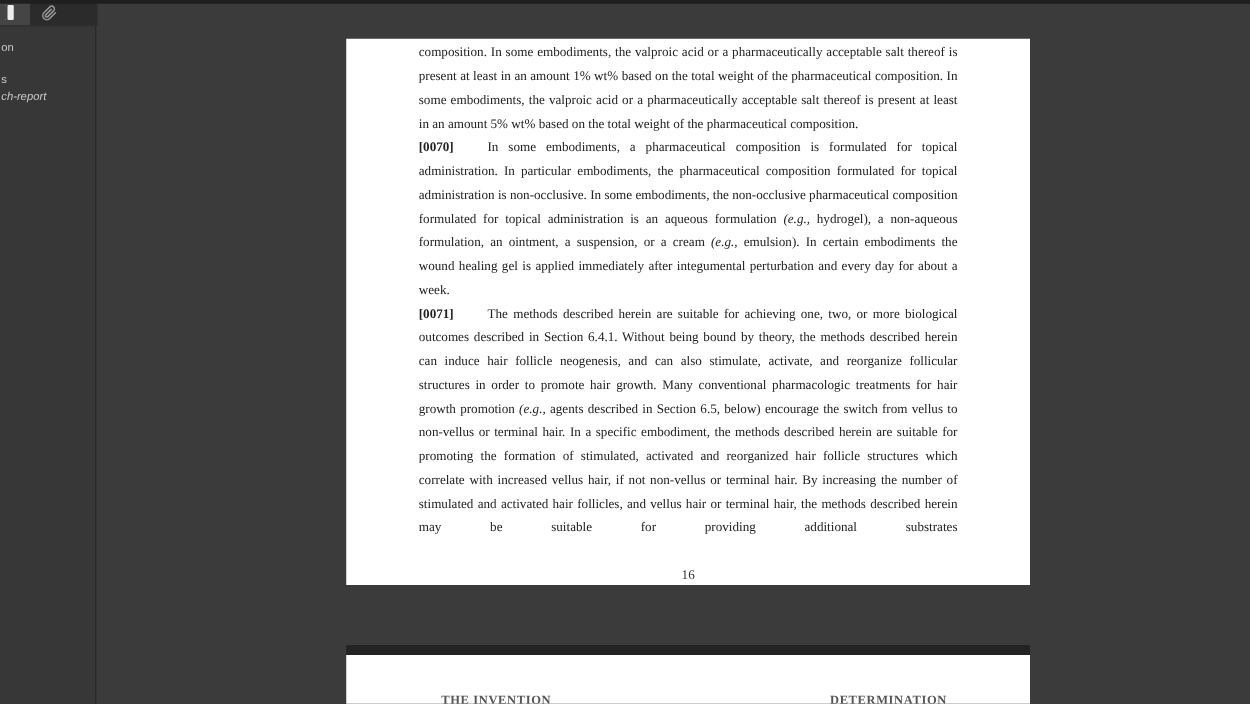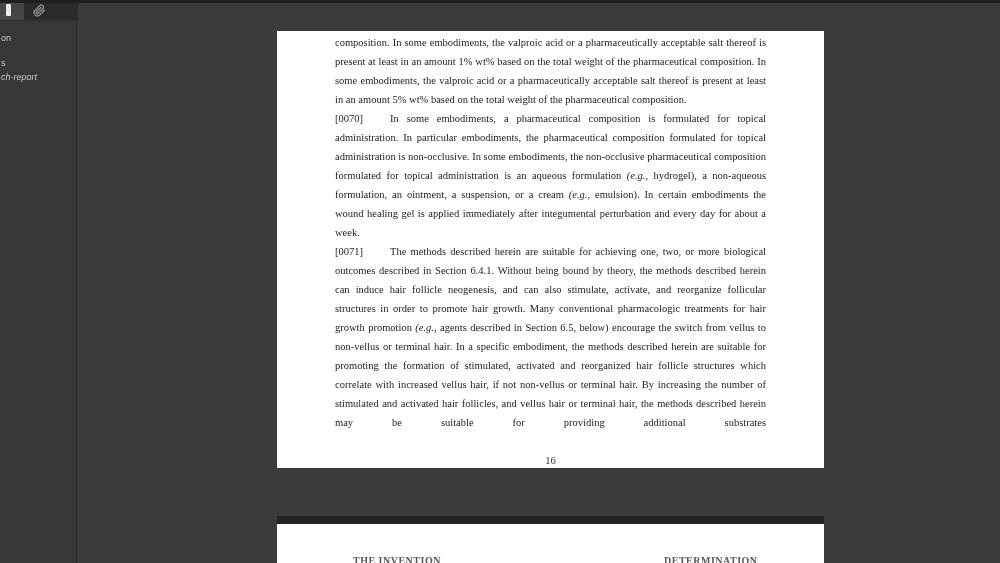--- a/index.html
+++ b/index.html
@@ -53,21 +53,21 @@
     position: absolute; left: 277px; top: 516px; width: 547px; height: 8px;
     background: #232323;
   }
   .page2 { top: 524px; height: 45px; }
 
   .para {
     margin: 0; text-align: justify;
     font-family: "Liberation Serif", "DejaVu Serif", serif;
     font-size: 10.5px; line-height: 19px; color: #222222;
   }
-  .para .ptag { display: inline-block; width: 55px; font-weight: normal; }
+  .para .ptag { display: inline-block; width: 55px; font-weight: bold; }
   .para.cont { text-align-last: justify; }
   .pagenum {
     margin-top: 23px; text-align: center;
     font-family: "Liberation Serif", "DejaVu Serif", serif;
     font-size: 10.5px; color: #333333;
   }
 
   .frag {
     position: absolute; top: 31px; white-space: nowrap;
     font-family: "Liberation Serif", "DejaVu Serif", serif;

